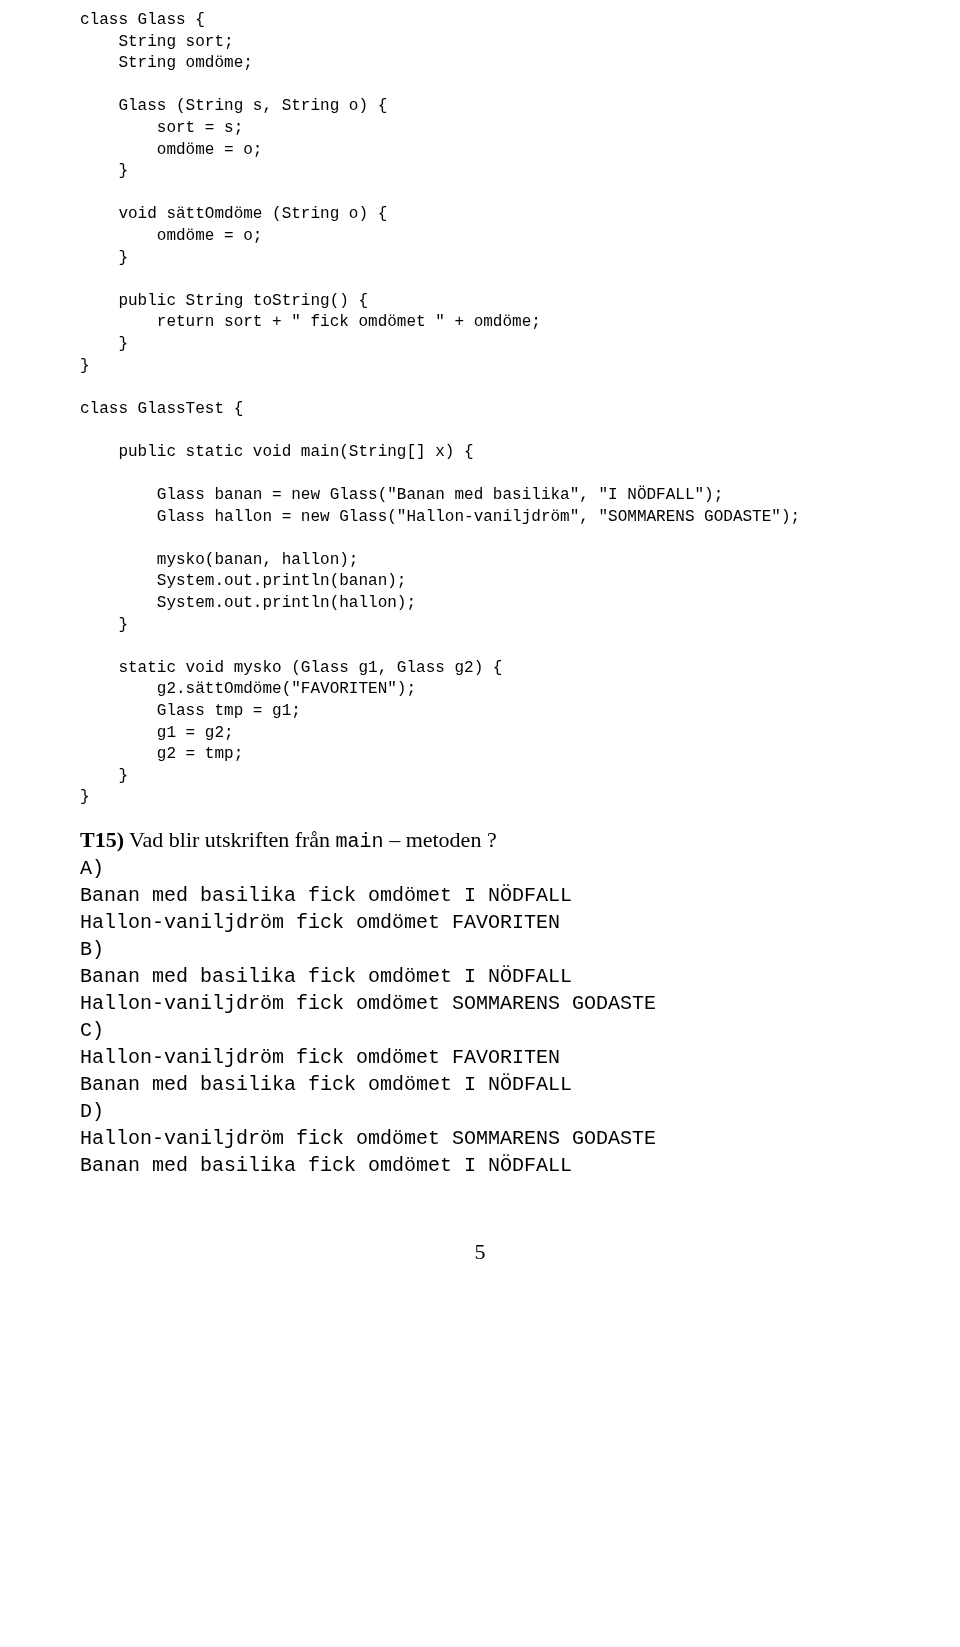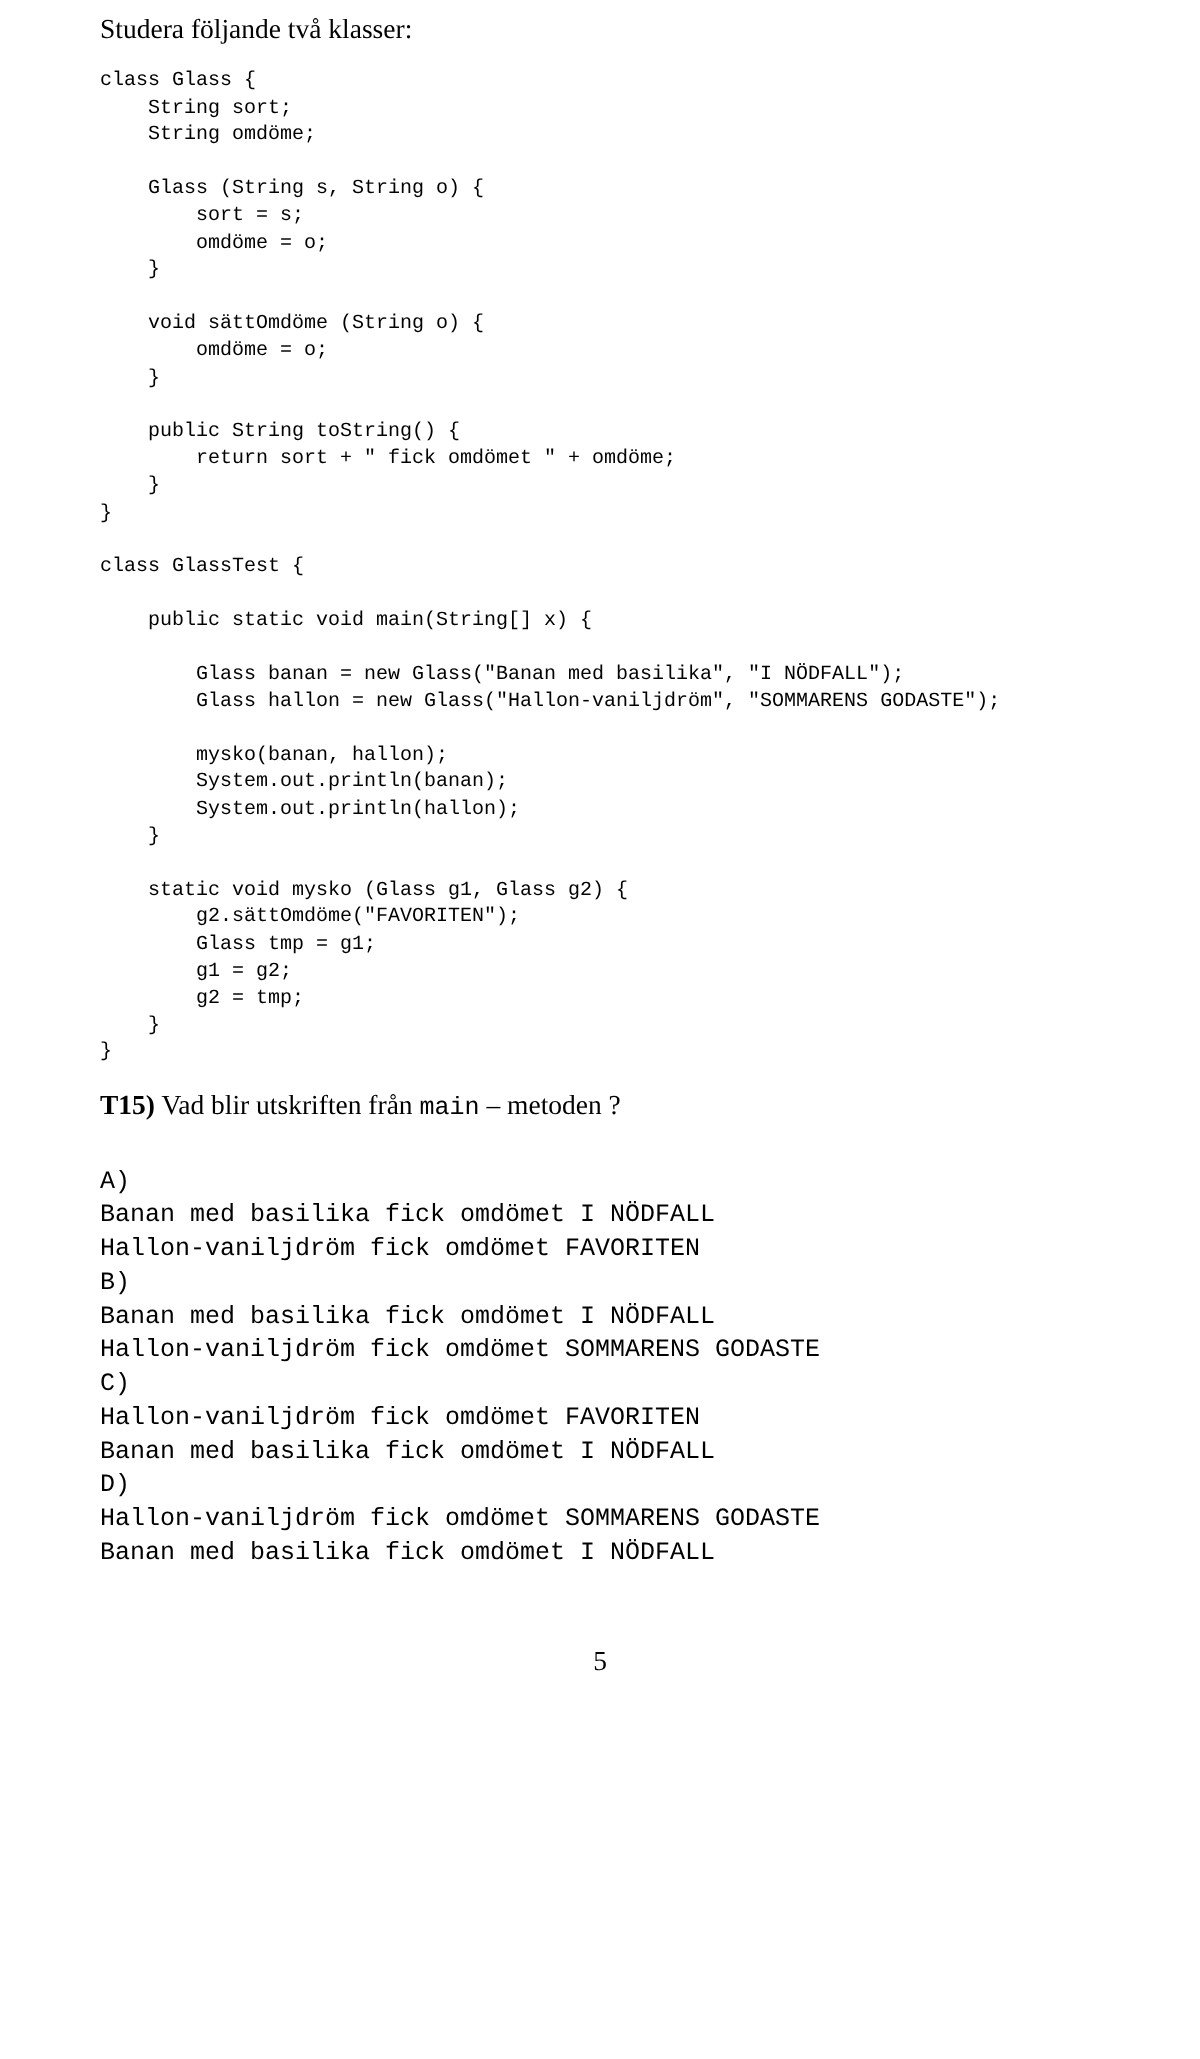--- a/index.html
+++ b/index.html
@@ -21,21 +21,21 @@
   .codeblock {
     font-family: "Courier New", Courier, monospace;
     font-size: 16px;
     white-space: pre;
     line-height: 1.35;
     margin-bottom: 18px;
   }
   .question-line {
     font-size: 22px;
     margin-top: 8px;
-    margin-bottom: 34px;
+    margin-bottom: 2px;
   }
   .qlabel {
     font-weight: bold;
   }
   .mono {
     font-family: "Courier New", Courier, monospace;
     font-size: 20px;
   }
   .answers {
     font-family: "Courier New", Courier, monospace;
@@ -47,21 +47,20 @@
     text-align: center;
     font-size: 22px;
     margin-top: 60px;
   }
 </style>
 </head>
 <body>
 
 <div class="page">
 
-  <div class="intro">Studera följande två klasser:</div>
 
   <div class="codeblock">class Glass {
     String sort;
     String omdöme;
 
     Glass (String s, String o) {
         sort = s;
         omdöme = o;
     }
 

